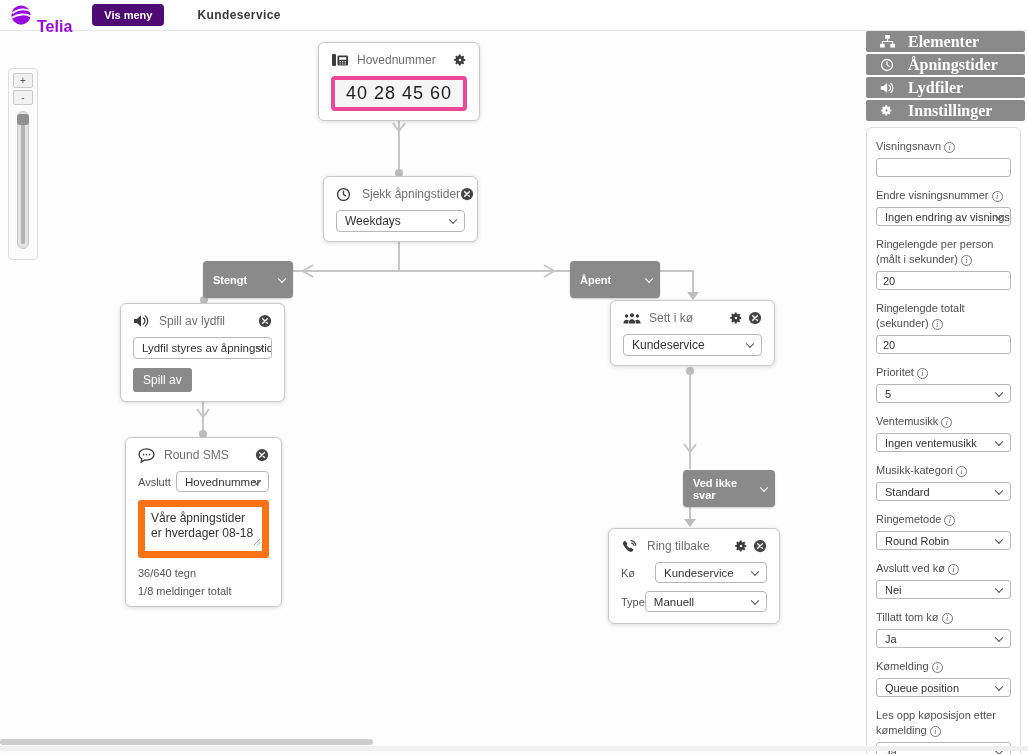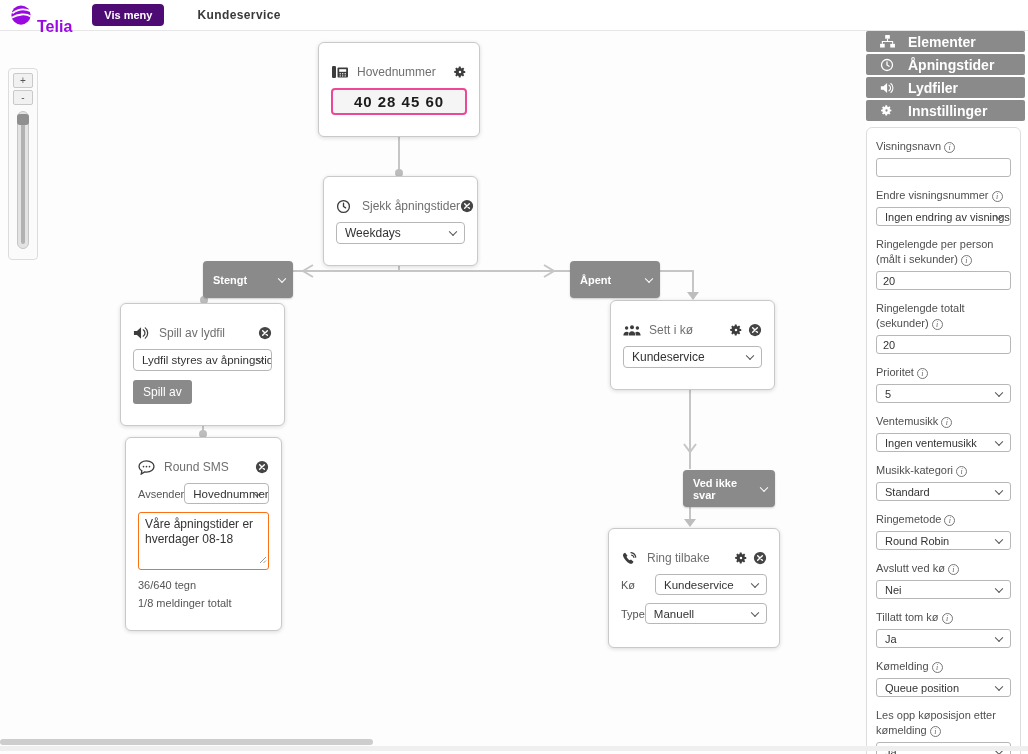--- a/index.html
+++ b/index.html
@@ -27,54 +27,54 @@
     border:1px solid #c6c6c6; border-radius:6px; }
   .zoom-track-fill { position:absolute; left:3px; top:4px; bottom:4px; width:4px; background:#b2b2b2; border-radius:2px; }
   .zoom-handle { position:absolute; left:-1px; top:2px; width:12px; height:11px; background:#8f8f8f;
     border-radius:3px; cursor:grab; }
 
   
   svg.wires { position:absolute; left:0; top:0; z-index:1; pointer-events:none; }
 
   
   .node { position:absolute; background:#fff; border:1px solid #c9c9c9; border-radius:6px;
-    box-shadow:0 1px 4px rgba(0,0,0,.14); padding:21px 12px; z-index:10; cursor:move; }
+    box-shadow:0 1px 4px rgba(0,0,0,.14); padding:9px 12px; z-index:10; cursor:move; }
   .node-head { display:flex; align-items:center; margin-bottom:8px; }
   .node-icon { width:18px; height:16px; margin-right:8px; color:#3c3c3c; flex:none; display:flex; align-items:center; }
   .node-title { font-size:12px; color:#6f6f6f; flex:1; white-space:nowrap; }
   .head-actions { display:flex; gap:5px; align-items:center; }
   .head-actions svg { cursor:pointer; }
-  .number-box { border:2px solid #ec4899; border-radius:4px; background:#f5f5f5; text-align:center;
-    font-size:15px; font-weight:bold; color:#1c1c1c; padding:3px 0; letter-spacing:1px; cursor:pointer; }
+  .number-box { border:4px solid #ec4899; border-radius:4px; background:#f5f5f5; text-align:center;
+    font-size:18px; font-weight:normal; color:#1c1c1c; padding:3px 0; letter-spacing:1px; cursor:pointer; }
   .select-box { position:relative; display:flex; align-items:center; height:22px; border:1px solid #b7b7b7;
     border-radius:4px; background:#fff; font-size:12px; color:#333; padding:0 20px 0 8px; cursor:pointer;
     overflow:hidden; white-space:nowrap; }
   .chevron { position:absolute; right:8px; top:50%; width:6px; height:6px; border-right:1.7px solid #555;
     border-bottom:1.7px solid #555; transform:translateY(-70%) rotate(45deg); }
   .gray-btn { display:inline-block; background:#8a8a8a; color:#fff; border:none; border-radius:3px;
     font-size:12px; padding:5px 10px; margin-top:9px; cursor:pointer; font-family:"Liberation Sans",sans-serif;text-align:center; }
   .inline-row { display:flex; align-items:center; margin-bottom:8px; }
   .inline-label { font-size:11px; color:#555; flex:1; }
-  .msg-box { position:relative; border:1px solid #f97316; border-radius:3px; font-size:12px; color:#333;
+  .msg-box { position:relative; border:7px solid #f97316; border-radius:3px; font-size:12px; color:#333;
     padding:4px 6px; height:58px; line-height:1.25; overflow:hidden; cursor:text; }
   .resize-grip { position:absolute; right:1px; bottom:1px; }
   .sms-meta { font-size:11px; color:#555; margin-top:9px; }
 
   
   .pill { position:absolute; height:37px; background:#8a8a8a; border-radius:4px; color:#fff;
     font-size:11px; font-weight:bold; display:flex; align-items:center; padding:0 22px 0 10px;
     z-index:11; box-shadow:0 1px 2px rgba(0,0,0,.2); cursor:pointer; }
   .pill .chevron { border-color:#fff; }
 
   
   .sidebar { position:absolute; left:866px; top:31px; width:162px; height:723px; background:#fff; z-index:15; }
   .section-bar { display:flex; align-items:center; height:21px; background:#8a8a8a; border-radius:2px;
     margin:0 3px 2px 0; padding:0 0 0 14px; cursor:pointer; }
   .section-icon { width:15px; height:13px; color:#fff; margin-right:13px; display:flex; align-items:center; }
-  .section-label { color:#fff; font-size:14px; font-weight:bold; }
+  .section-label { color:#fff; font-size:16px; font-weight:bold;font-family:Liberation Serif, serif; }
   .form-panel { margin:6px 7px 0 0; border:1px solid #ddd; border-radius:6px; padding:11px 9px; height:800px; }
   .field { margin-bottom:11px; }
   .field-label { font-size:11px; color:#4f4f4f; line-height:15px; margin-bottom:4px; }
   .info-icon { display:inline-block; width:11px; height:11px; border:1px solid #777; border-radius:50%;
     font-size:8px; line-height:10px; text-align:center; color:#666; margin-left:3px; cursor:pointer;
     font-family:"Liberation Serif",serif; font-style:italic; }
   .form-panel .select-box, .text-box { height:19px; font-size:11px; border-radius:3px; }
   .text-box { display:flex; align-items:center; border:1px solid #b7b7b7; background:#fff; color:#333;
     padding:0 6px; cursor:text; white-space:nowrap; overflow:hidden; }
   .form-panel .chevron { border-width:1.4px; }
@@ -238,21 +238,21 @@
       </span>
       <span class="node-title">Round SMS</span>
       <span class="head-actions">
         <svg width="14" height="14" viewBox="0 0 16 16">
             <circle cx="8" cy="8" r="7" fill="#454545"></circle>
             <path d="M5.3 5.3l5.4 5.4M10.7 5.3l-5.4 5.4" stroke="#fff" stroke-width="1.6" stroke-linecap="round"></path>
           </svg>
       </span>
     </div>
     <div class="inline-row">
-      <span class="inline-label">Avsender</span>
+      <span class="inline-label">Avslutt</span>
       <div class="select-box" style="width:93px;height:21px;font-size:11.5px;">
         <span>Hovednummer</span>
         <span class="chevron"></span>
       </div>
     </div>
     <div class="msg-box">
       <span>Våre åpningstider er hverdager 08-18</span>
       <span class="resize-grip">
         <svg width="8" height="8" viewBox="0 0 8 8">
             <path d="M7 1L1 7M7 4.5L4.5 7" stroke="#999" stroke-width="1" fill="none"></path>

